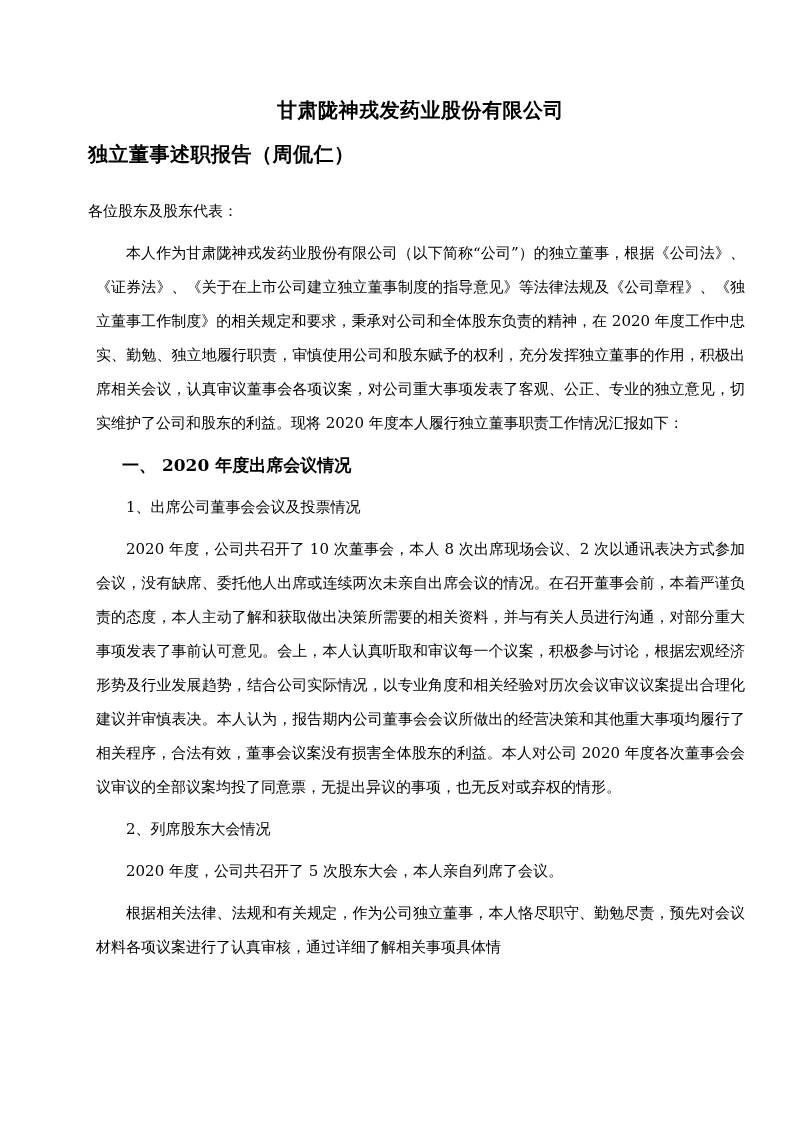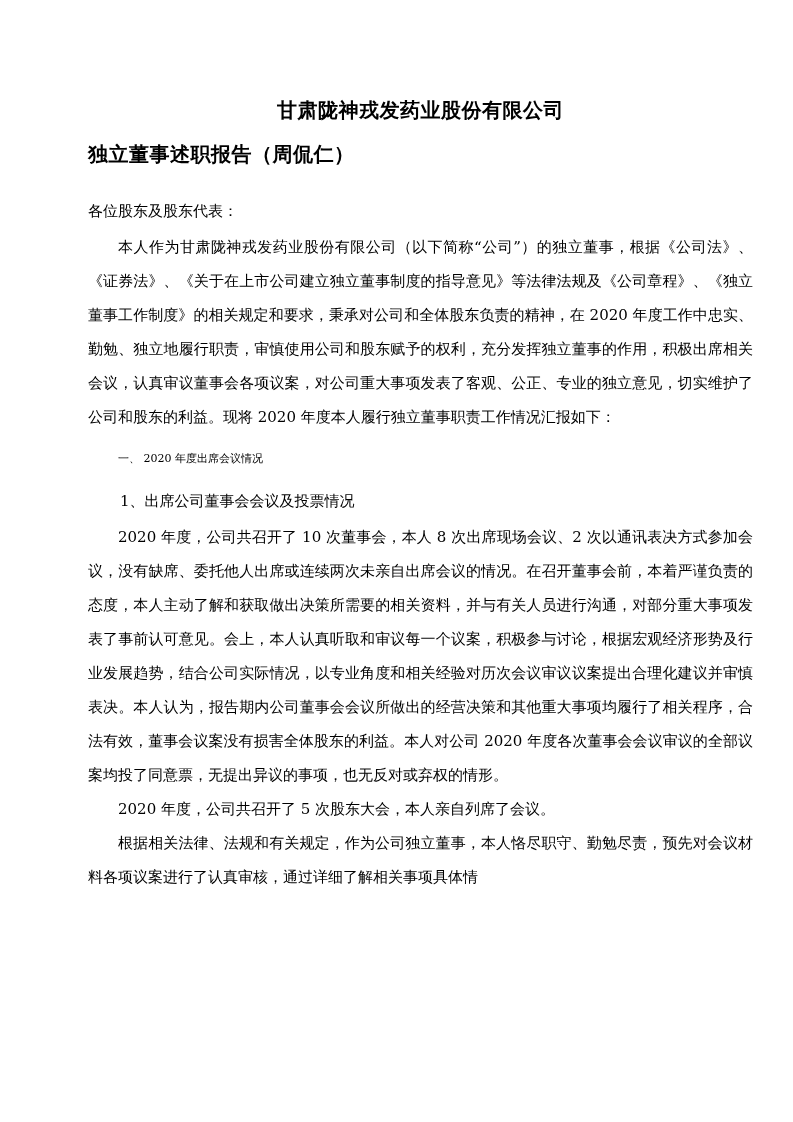--- a/index.html
+++ b/index.html
@@ -38,36 +38,36 @@
   }
   .salutation {
     font-size: 15px;
     font-weight: normal;
     line-height: 34px;
     margin-bottom: 2px;
   }
   p.body-text {
     font-size: 15px;
     line-height: 34px;
-    margin: 0;
+    margin: 8px;
     text-align: justify;
     text-justify: inter-ideograph;
     text-indent: 2em;
   }
   .heading {
-    font-size: 11px;
-    font-weight: normal;
+    font-size: 17px;
+    font-weight: bold;
     line-height: 34px;
-    margin: 8px;
+    margin: 0;
     text-indent: 2em;
   }
   .subheading {
     font-size: 15px;
     line-height: 34px;
-    margin: 2px;
+    margin: 8px;
     text-indent: 2em;
   }
   .indent-extra {
     text-indent: 2.4em;
   }
 </style>
 </head>
 <body>
 
 <div class="page">
@@ -78,19 +78,20 @@
   <div class="salutation">各位股东及股东代表：</div>
 
   <p class="body-text">本人作为甘肃陇神戎发药业股份有限公司（以下简称“公司”）的独立董事，根据《公司法》、《证券法》、《关于在上市公司建立独立董事制度的指导意见》等法律法规及《公司章程》、《独立董事工作制度》的相关规定和要求，秉承对公司和全体股东负责的精神，在 2020 年度工作中忠实、勤勉、独立地履行职责，审慎使用公司和股东赋予的权利，充分发挥独立董事的作用，积极出席相关会议，认真审议董事会各项议案，对公司重大事项发表了客观、公正、专业的独立意见，切实维护了公司和股东的利益。现将 2020 年度本人履行独立董事职责工作情况汇报如下：</p>
 
   <p class="heading">一、 2020 年度出席会议情况</p>
 
   <p class="subheading">1、出席公司董事会会议及投票情况</p>
 
   <p class="body-text">2020 年度，公司共召开了 10 次董事会，本人 8 次出席现场会议、2 次以通讯表决方式参加会议，没有缺席、委托他人出席或连续两次未亲自出席会议的情况。在召开董事会前，本着严谨负责的态度，本人主动了解和获取做出决策所需要的相关资料，并与有关人员进行沟通，对部分重大事项发表了事前认可意见。会上，本人认真听取和审议每一个议案，积极参与讨论，根据宏观经济形势及行业发展趋势，结合公司实际情况，以专业角度和相关经验对历次会议审议议案提出合理化建议并审慎表决。本人认为，报告期内公司董事会会议所做出的经营决策和其他重大事项均履行了相关程序，合法有效，董事会议案没有损害全体股东的利益。本人对公司 2020 年度各次董事会会议审议的全部议案均投了同意票，无提出异议的事项，也无反对或弃权的情形。</p>
 
+  <p class="subheading">2、列席股东大会情况</p>
 
   <p class="body-text indent-extra">2020 年度，公司共召开了 5 次股东大会，本人亲自列席了会议。</p>
 
 
   <p class="body-text">根据相关法律、法规和有关规定，作为公司独立董事，本人恪尽职守、勤勉尽责，预先对会议材料各项议案进行了认真审核，通过详细了解相关事项具体情</p>
 
 </div>
 
 </body></html>

